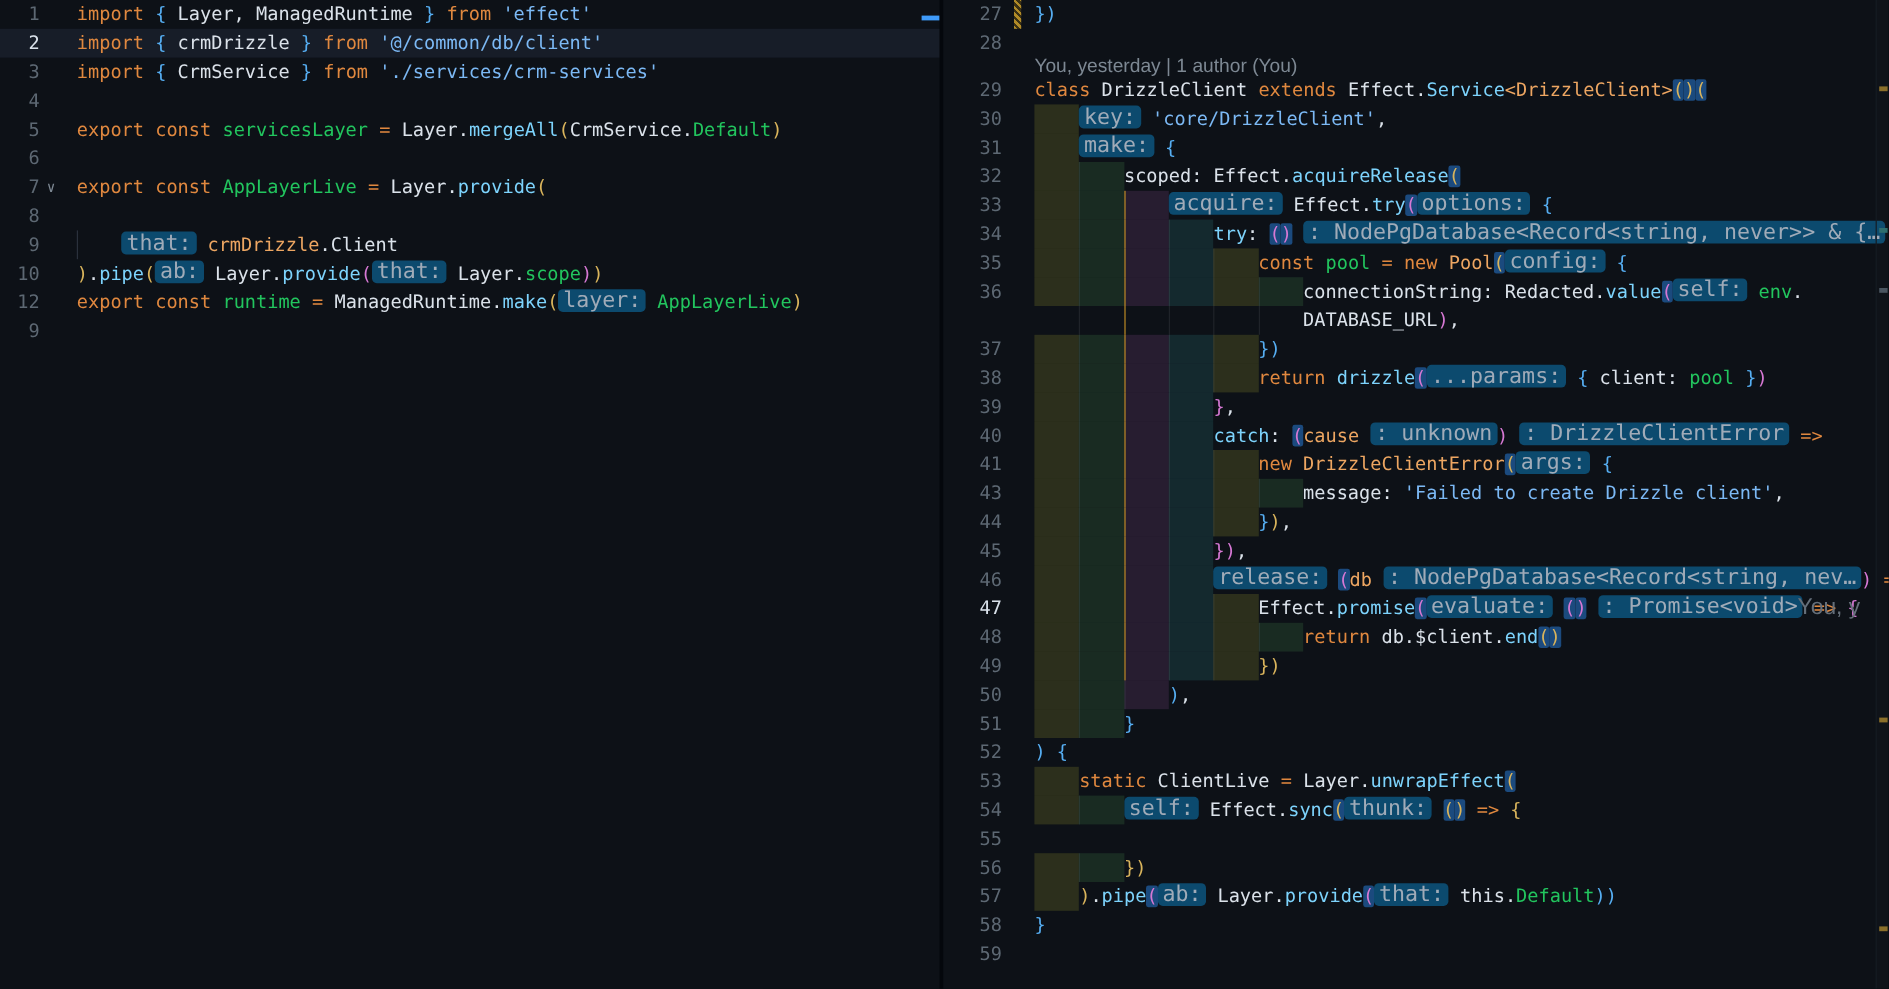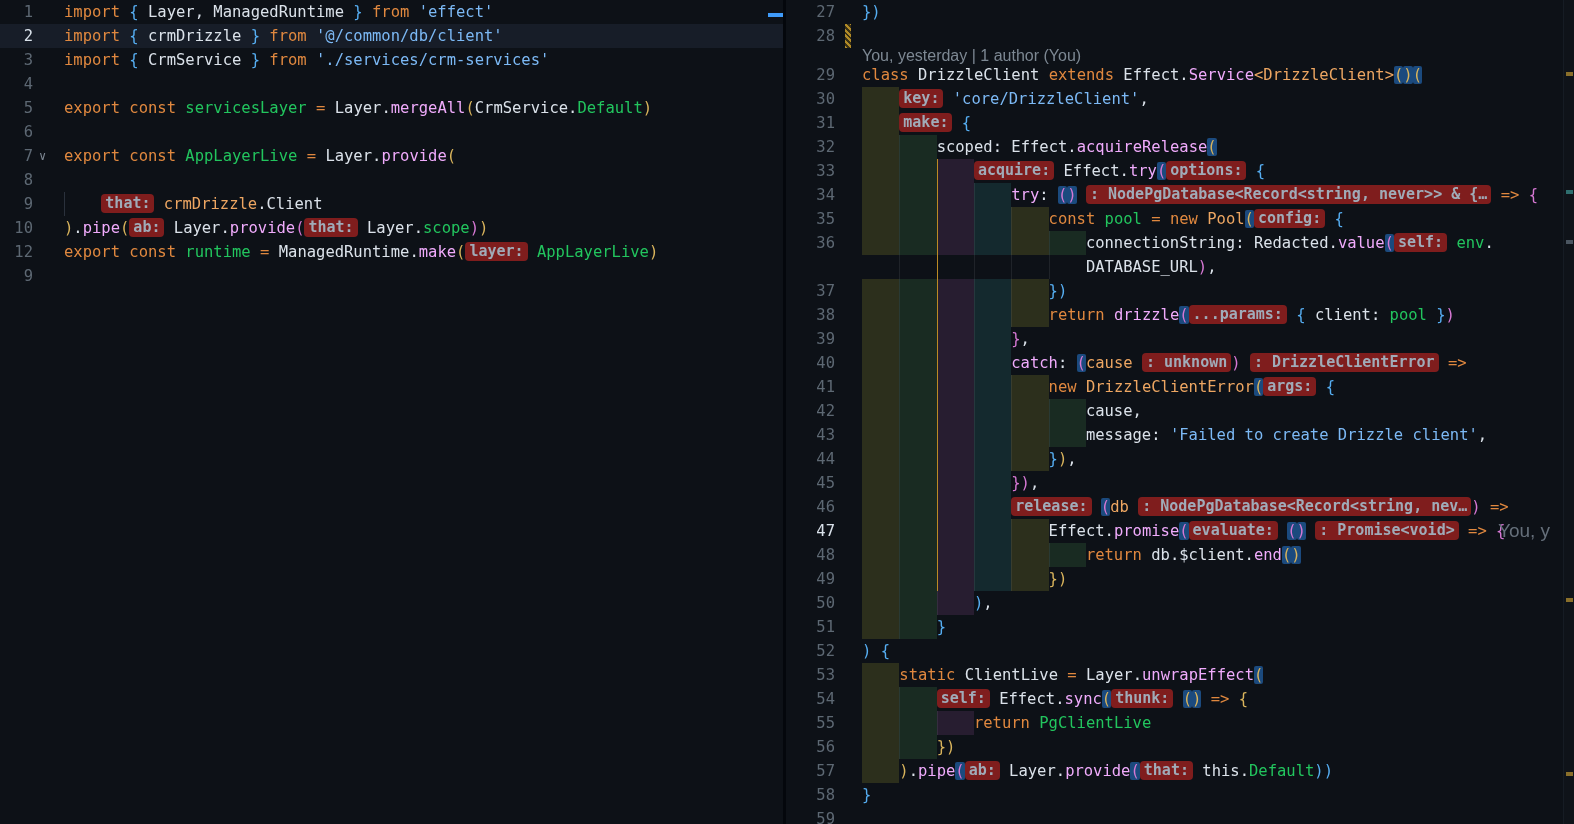--- a/index.html
+++ b/index.html
@@ -5,21 +5,21 @@
   html,body{margin:0;padding:0;background:#0d1117;overflow:hidden;}
   #screen{position:relative;width:1574px;height:824px;background:#0d1117;
     font-family:"DejaVu Sans Mono",monospace;font-size:15.5px;color:#dbe2ea;}
   .pane{position:absolute;top:0;height:824px;overflow:hidden;}
   #pane-left{left:0;width:783px;border-right:3px solid #04070c;}
   #pane-right{left:786px;width:788px;}
   .row{position:relative;display:flex;height:24px;line-height:24px;white-space:pre;}
   .row.rowhl{background:#171d28;}
   .gut{flex:0 0 auto;display:flex;}
   #pane-left .gut{width:64px;}
-  #pane-right .gut{width:76px;align-items:flex-end;}
+  #pane-right .gut{width:76px;}
   .num{display:inline-block;text-align:right;color:#5d6873;}
   #pane-left .num{width:33px;}
   #pane-right .num{width:49px;}
   .cur .num{color:#d9e1ea;}
   .deco{position:relative;flex:1 1 auto;}
   .fold{position:absolute;left:6px;top:0;color:#7d8893;font-size:12px;}
   .gitstripe{position:absolute;right:11px;top:0;width:6px;height:24px;
     background:repeating-linear-gradient(45deg,#b08a27 0px,#b08a27 2px,#3a3115 2px,#3a3115 4px);}
   .content{position:relative;white-space:pre;flex:0 0 auto;}
   .content.g0::before{content:"";position:absolute;left:0;top:0;bottom:0;border-left:1px solid #2a313c;}
@@ -27,30 +27,30 @@
     box-sizing:border-box;border-left:1px solid rgba(139,148,158,0.14);}
   .band.first{border-left:none;}
   .b0{background:rgba(255,255,64,0.13);}
   .b1{background:rgba(127,255,127,0.11);}
   .b2{background:rgba(255,127,255,0.11);}
   .b3{background:rgba(79,236,236,0.11);}
   .band.ghost{background:transparent;}
   .band.goldL{border-left:1px solid #bb8a24;}
   
   .kw{color:#e0883f;}
-  .fn{color:#f0abfc;}
+  .fn{color:#7dd3fc;}
   .str{color:#7cb9f5;}
   .var{color:#22c55e;text-align:center;}
   .id{color:#dbe2ea;}
   .cls{color:#eda662;}
   .bgold{color:#d9b45c;}
   .bpink{color:#d678d4;}
   .bblue{color:#56aef2;}
-  .hint,.hintT{display:inline-block;background:#7f1d1d;color:#a0abb8;border-radius:4px;
-    padding:0 4px;font-size:15px;line-height:19px;vertical-align:1px;font-weight:bold;}
+  .hint,.hintT{display:inline-block;background:#0c4a6e;color:#a0abb8;border-radius:4px;
+    padding:0 4px;font-size:18px;line-height:19px;vertical-align:1px;}
   .hl{background:#1b4a7e;border-radius:2px;}
   .blamerow{position:relative;height:15px;line-height:15px;}
   .blametext{position:absolute;left:76px;top:0;font-family:"Liberation Sans",sans-serif;
     font-size:16px;color:#7d8893;}
   .inlineblame{position:absolute;right:10px;top:0;width:66px;overflow:hidden;
     font-family:"Liberation Sans",sans-serif;font-size:19px;color:#656f7a;white-space:pre;}
   
   .ruler-marker{position:absolute;}
   #left-cursor-marker{right:0;top:13px;width:15px;height:4px;background:#3f9bfa;}
   #right-ruler{position:absolute;right:0;top:0;width:10px;height:824px;
@@ -92,34 +92,33 @@
         <div class="row"><div class="gut"><span class="num">33</span><span class="deco"></span></div><div class="content"><span class="band b0 first"></span><span class="band b1"></span><span class="band b2 goldL"></span><span class="hint">acquire:</span><span> </span><span class="id">Effect</span><span class="id">.</span><span class="fn">try</span><span class="bpink hl">(</span><span class="hint">options:</span><span> </span><span class="bblue">{</span></div></div>
         <div class="row"><div class="gut"><span class="num">34</span><span class="deco"></span></div><div class="content"><span class="band b0 first"></span><span class="band b1"></span><span class="band b2 goldL"></span><span class="band b3"></span><span class="fn">try</span><span class="id">:</span><span> </span><span class="bpink hl">(</span><span class="bpink hl">)</span><span> </span><span class="hintT">: NodePgDatabase&lt;Record&lt;string, never&gt;&gt; &amp; {…</span><span> </span><span class="kw">=&gt;</span><span> </span><span class="bpink">{</span></div></div>
         <div class="row"><div class="gut"><span class="num">35</span><span class="deco"></span></div><div class="content"><span class="band b0 first"></span><span class="band b1"></span><span class="band b2 goldL"></span><span class="band b3"></span><span class="band b0"></span><span class="kw">const</span><span> </span><span class="var">pool</span><span> </span><span class="kw">=</span><span> </span><span class="kw">new</span><span> </span><span class="cls">Pool</span><span class="bgold hl">(</span><span class="hint">config:</span><span> </span><span class="bblue">{</span></div></div>
         <div class="row"><div class="gut"><span class="num">36</span><span class="deco"></span></div><div class="content"><span class="band b0 first"></span><span class="band b1"></span><span class="band b2 goldL"></span><span class="band b3"></span><span class="band b0"></span><span class="band b1"></span><span class="id">connectionString</span><span class="id">:</span><span> </span><span class="id">Redacted</span><span class="id">.</span><span class="fn">value</span><span class="bpink hl">(</span><span class="hint">self:</span><span> </span><span class="var">env</span><span class="id">.</span></div></div>
         <div class="row"><div class="gut"><span class="num"></span><span class="deco"></span></div><div class="content"><span class="band b0 first ghost"></span><span class="band b1 ghost"></span><span class="band b2 ghost goldL"></span><span class="band b3 ghost"></span><span class="band b0 ghost"></span><span class="band b1 ghost"></span><span class="id">DATABASE_URL</span><span class="bpink">)</span><span class="id">,</span></div></div>
         <div class="row"><div class="gut"><span class="num">37</span><span class="deco"></span></div><div class="content"><span class="band b0 first"></span><span class="band b1"></span><span class="band b2 goldL"></span><span class="band b3"></span><span class="band b0"></span><span class="bblue">}</span><span class="bblue">)</span></div></div>
         <div class="row"><div class="gut"><span class="num">38</span><span class="deco"></span></div><div class="content"><span class="band b0 first"></span><span class="band b1"></span><span class="band b2 goldL"></span><span class="band b3"></span><span class="band b0"></span><span class="kw">return</span><span> </span><span class="fn">drizzle</span><span class="bpink hl">(</span><span class="hint">...params:</span><span> </span><span class="bblue">{</span><span class="id"> client</span><span class="id">:</span><span> </span><span class="var">pool</span><span> </span><span class="bblue">}</span><span class="bpink">)</span></div></div>
         <div class="row"><div class="gut"><span class="num">39</span><span class="deco"></span></div><div class="content"><span class="band b0 first"></span><span class="band b1"></span><span class="band b2 goldL"></span><span class="band b3"></span><span class="bpink">}</span><span class="id">,</span></div></div>
         <div class="row"><div class="gut"><span class="num">40</span><span class="deco"></span></div><div class="content"><span class="band b0 first"></span><span class="band b1"></span><span class="band b2 goldL"></span><span class="band b3"></span><span class="fn">catch</span><span class="id">:</span><span> </span><span class="bpink hl">(</span><span class="cls">cause</span><span> </span><span class="hintT">: unknown</span><span class="bpink">)</span><span> </span><span class="hintT">: DrizzleClientError</span><span> </span><span class="kw">=&gt;</span></div></div>
         <div class="row"><div class="gut"><span class="num">41</span><span class="deco"></span></div><div class="content"><span class="band b0 first"></span><span class="band b1"></span><span class="band b2 goldL"></span><span class="band b3"></span><span class="band b0"></span><span class="kw">new</span><span> </span><span class="cls">DrizzleClientError</span><span class="bgold hl">(</span><span class="hint">args:</span><span> </span><span class="bblue">{</span></div></div>
-        <div class="row"><div class="gut"><span class="num">42</span><span class="deco"></span></div><div class="content"><span class="band b0 first"></span><span class="band b1"></span><span class="band b2 goldL"></span><span class="band b3"></span><span class="band b0"></span><span class="band b1"></span><span class="id">cause</span><span class="id">,</span></div></div>
         <div class="row"><div class="gut"><span class="num">43</span><span class="deco"></span></div><div class="content"><span class="band b0 first"></span><span class="band b1"></span><span class="band b2 goldL"></span><span class="band b3"></span><span class="band b0"></span><span class="band b1"></span><span class="id">message</span><span class="id">:</span><span> </span><span class="str">'Failed to create Drizzle client'</span><span class="id">,</span></div></div>
         <div class="row"><div class="gut"><span class="num">44</span><span class="deco"></span></div><div class="content"><span class="band b0 first"></span><span class="band b1"></span><span class="band b2 goldL"></span><span class="band b3"></span><span class="band b0"></span><span class="bblue">}</span><span class="bgold">)</span><span class="id">,</span></div></div>
         <div class="row"><div class="gut"><span class="num">45</span><span class="deco"></span></div><div class="content"><span class="band b0 first"></span><span class="band b1"></span><span class="band b2 goldL"></span><span class="band b3"></span><span class="bpink">}</span><span class="bpink">)</span><span class="id">,</span></div></div>
         <div class="row"><div class="gut"><span class="num">46</span><span class="deco"></span></div><div class="content"><span class="band b0 first"></span><span class="band b1"></span><span class="band b2 goldL"></span><span class="band b3"></span><span class="hint">release:</span><span> </span><span class="bpink hl">(</span><span class="cls">db</span><span> </span><span class="hintT">: NodePgDatabase&lt;Record&lt;string, nev…</span><span class="bpink">)</span><span> </span><span class="kw">=&gt;</span></div></div>
         <div class="row cur"><div class="gut"><span class="num">47</span><span class="deco"></span></div><div class="content"><span class="band b0 first"></span><span class="band b1"></span><span class="band b2 goldL"></span><span class="band b3"></span><span class="band b0"></span><span class="id">Effect</span><span class="id">.</span><span class="fn">promise</span><span class="bpink hl">(</span><span class="hint">evaluate:</span><span> </span><span class="bpink hl">(</span><span class="bpink hl">)</span><span> </span><span class="hintT">: Promise&lt;void&gt;</span><span> </span><span class="kw">=&gt;</span><span> </span><span class="bpink">{</span></div><span class="inlineblame">You, y</span></div>
         <div class="row"><div class="gut"><span class="num">48</span><span class="deco"></span></div><div class="content"><span class="band b0 first"></span><span class="band b1"></span><span class="band b2 goldL"></span><span class="band b3"></span><span class="band b0"></span><span class="band b1"></span><span class="kw">return</span><span> </span><span class="id">db</span><span class="id">.</span><span class="id">$client</span><span class="id">.</span><span class="fn">end</span><span class="bgold hl">(</span><span class="bgold hl">)</span></div></div>
         <div class="row"><div class="gut"><span class="num">49</span><span class="deco"></span></div><div class="content"><span class="band b0 first"></span><span class="band b1"></span><span class="band b2 goldL"></span><span class="band b3"></span><span class="band b0"></span><span class="bgold">}</span><span class="bgold">)</span></div></div>
         <div class="row"><div class="gut"><span class="num">50</span><span class="deco"></span></div><div class="content"><span class="band b0 first"></span><span class="band b1"></span><span class="band b2"></span><span class="bblue">)</span><span class="id">,</span></div></div>
         <div class="row"><div class="gut"><span class="num">51</span><span class="deco"></span></div><div class="content"><span class="band b0 first"></span><span class="band b1"></span><span class="bblue">}</span></div></div>
         <div class="row"><div class="gut"><span class="num">52</span><span class="deco"></span></div><div class="content"><span class="bblue">)</span><span> </span><span class="bblue">{</span></div></div>
         <div class="row"><div class="gut"><span class="num">53</span><span class="deco"></span></div><div class="content"><span class="band b0 first"></span><span class="kw">static</span><span> </span><span class="id">ClientLive</span><span> </span><span class="kw">=</span><span> </span><span class="id">Layer</span><span class="id">.</span><span class="fn">unwrapEffect</span><span class="bgold hl">(</span></div></div>
         <div class="row"><div class="gut"><span class="num">54</span><span class="deco"></span></div><div class="content"><span class="band b0 first"></span><span class="band b1"></span><span class="hint">self:</span><span> </span><span class="id">Effect</span><span class="id">.</span><span class="fn">sync</span><span class="bgold hl">(</span><span class="hint">thunk:</span><span> </span><span class="bgold hl">(</span><span class="bgold hl">)</span><span> </span><span class="kw">=&gt;</span><span> </span><span class="bgold">{</span></div></div>
-        <div class="row"><div class="gut"><span class="num">55</span><span class="deco"></span></div><div class="content"><span class="band b0 first"></span><span class="band b1"></span><span class="band b2"></span><span class="kw">return</span><span> </span><span class="var">PgClientLive</span></div></div>
+        <div class="row"><div class="gut"><span class="num">55</span><span class="deco"></span></div></div>
         <div class="row"><div class="gut"><span class="num">56</span><span class="deco"></span></div><div class="content"><span class="band b0 first"></span><span class="band b1"></span><span class="bgold">}</span><span class="bgold">)</span></div></div>
         <div class="row"><div class="gut"><span class="num">57</span><span class="deco"></span></div><div class="content"><span class="band b0 first"></span><span class="bgold">)</span><span class="id">.</span><span class="fn">pipe</span><span class="bpink hl">(</span><span class="hint">ab:</span><span> </span><span class="id">Layer</span><span class="id">.</span><span class="fn">provide</span><span class="bpink hl">(</span><span class="hint">that:</span><span> </span><span class="id">this</span><span class="id">.</span><span class="var">Default</span><span class="bblue">)</span><span class="bblue">)</span></div></div>
         <div class="row"><div class="gut"><span class="num">58</span><span class="deco"></span></div><div class="content"><span class="bblue">}</span></div></div>
         <div class="row"><div class="gut"><span class="num">59</span><span class="deco"></span></div><div class="content"></div></div>
       </div>
     <div id="right-ruler">
         <span class="rmark" style="top: 72px; background: rgb(138, 111, 42);"></span>
         <span class="rmark" style="top: 190px; background: rgb(46, 110, 110);"></span>
         <span class="rmark" style="top: 240px; background: rgb(74, 85, 96);"></span>
         <span class="rmark" style="top: 598px; background: rgb(138, 111, 42);"></span>

